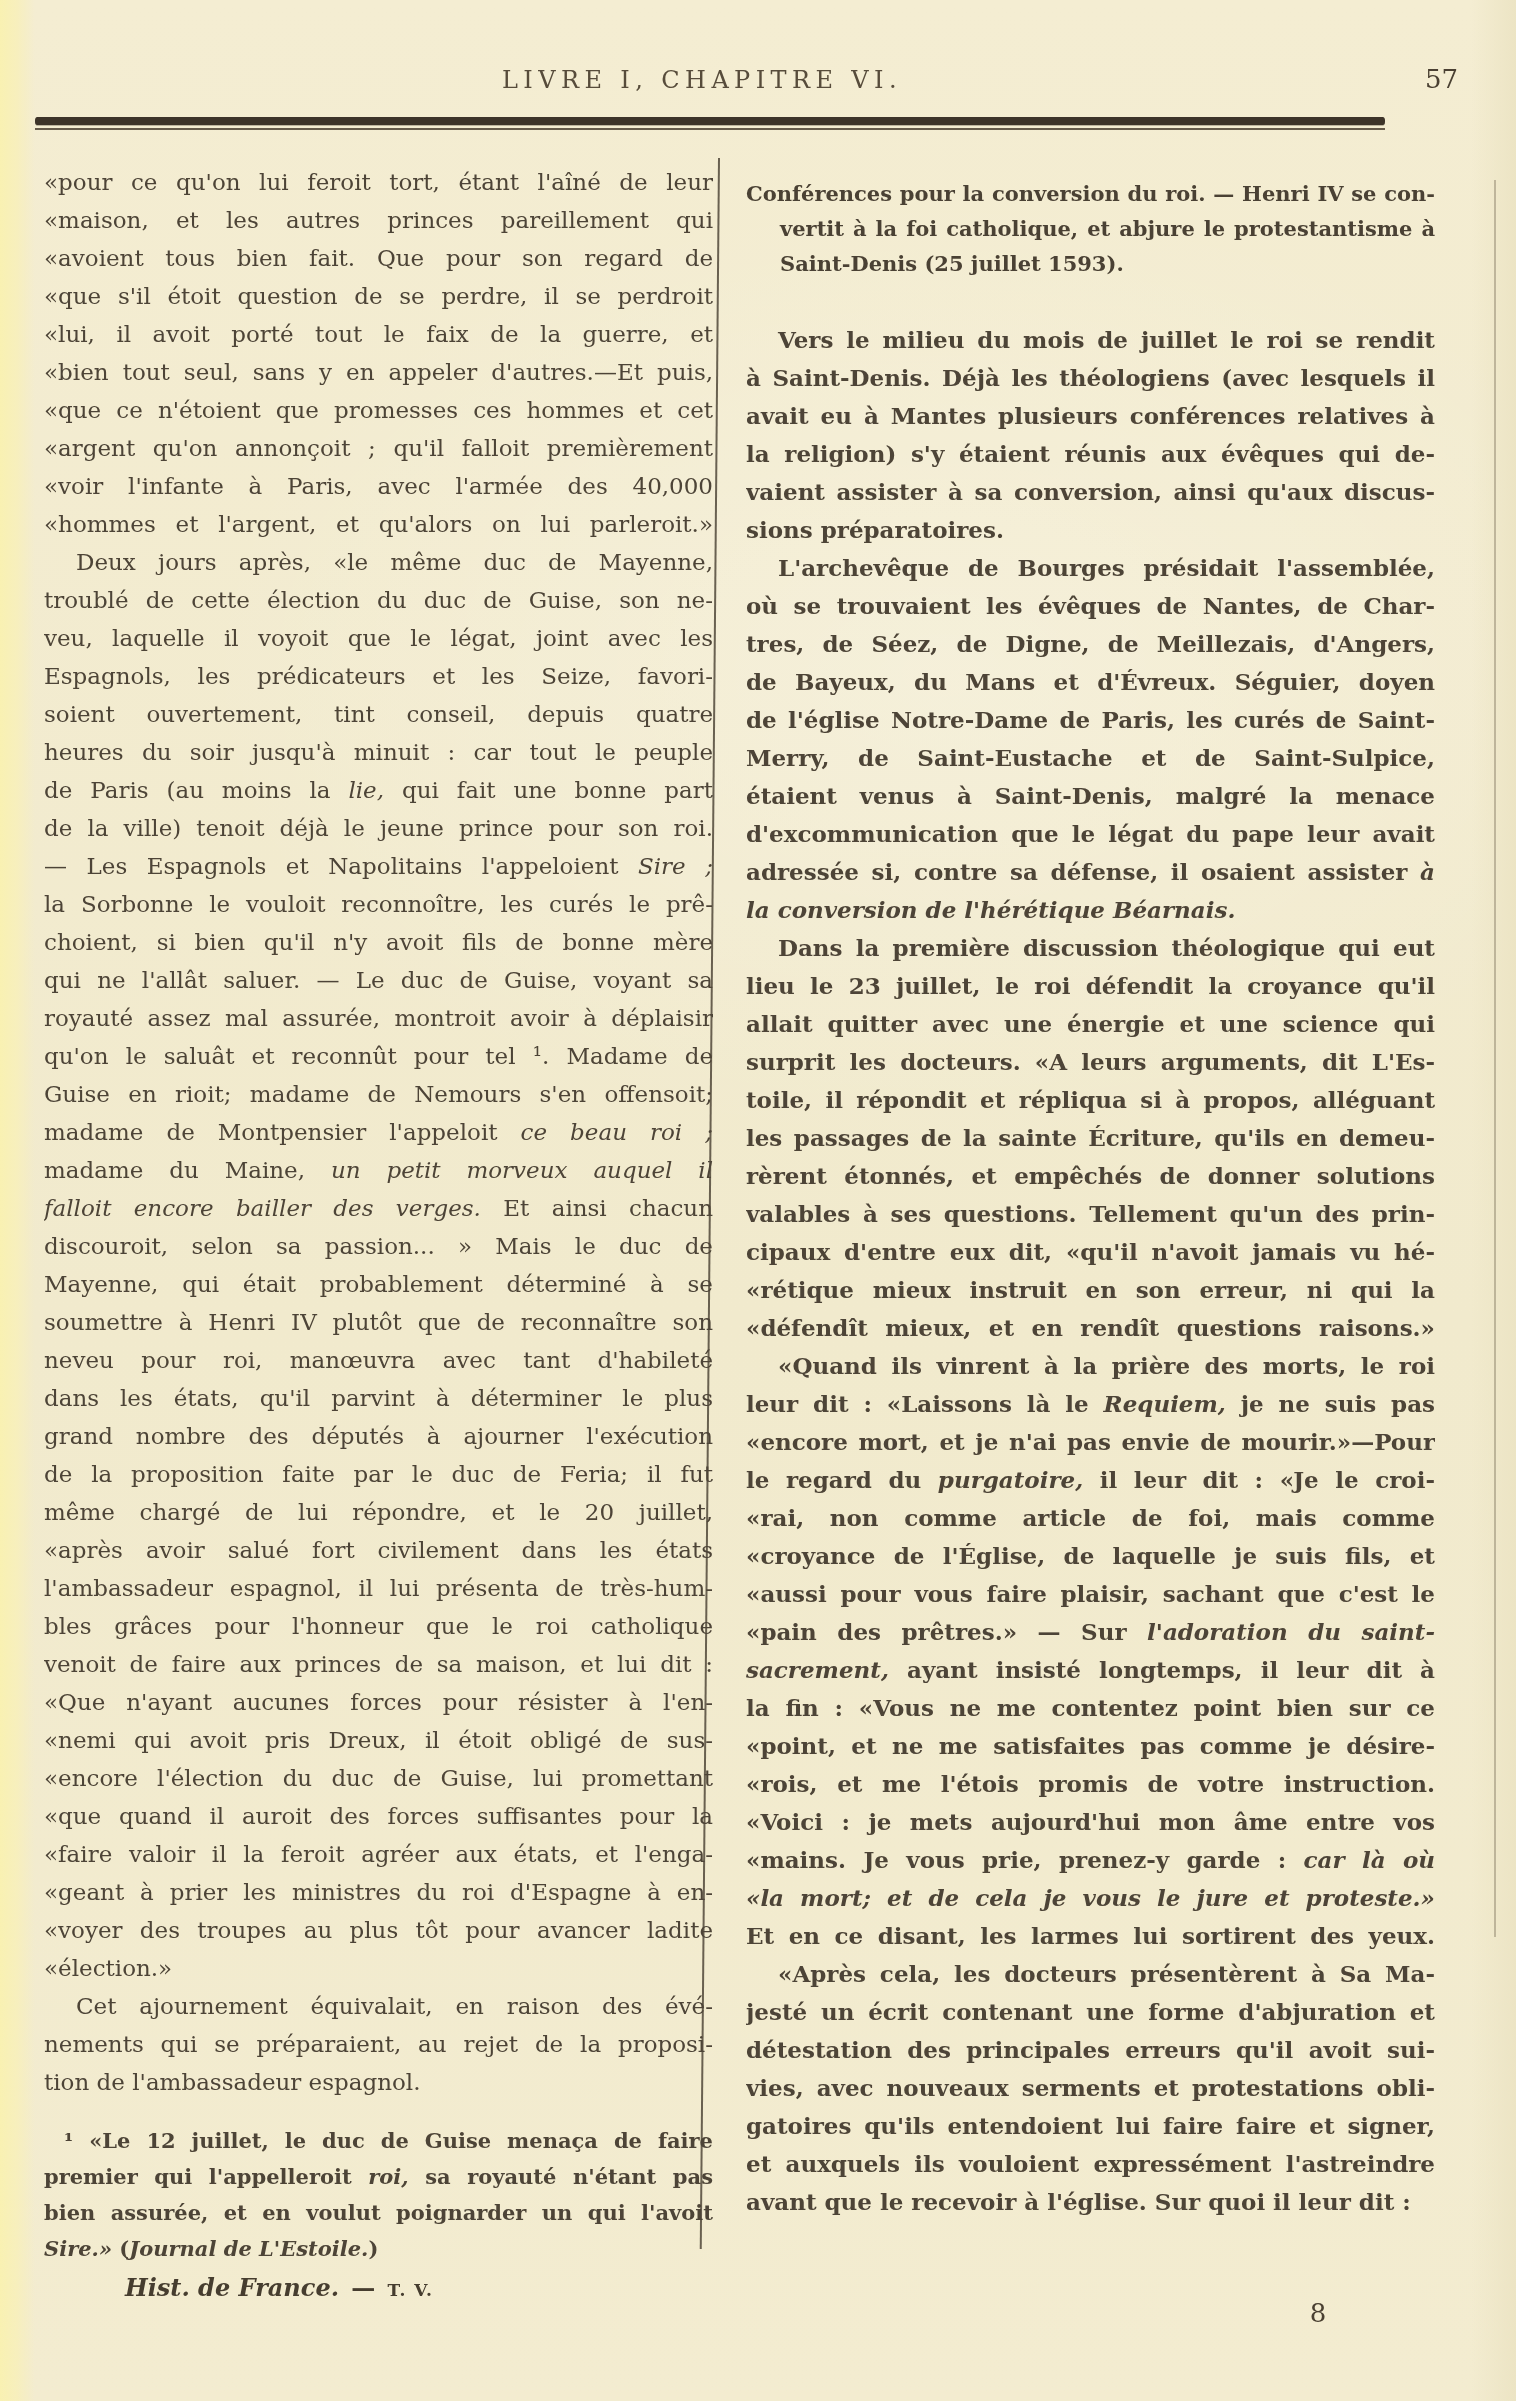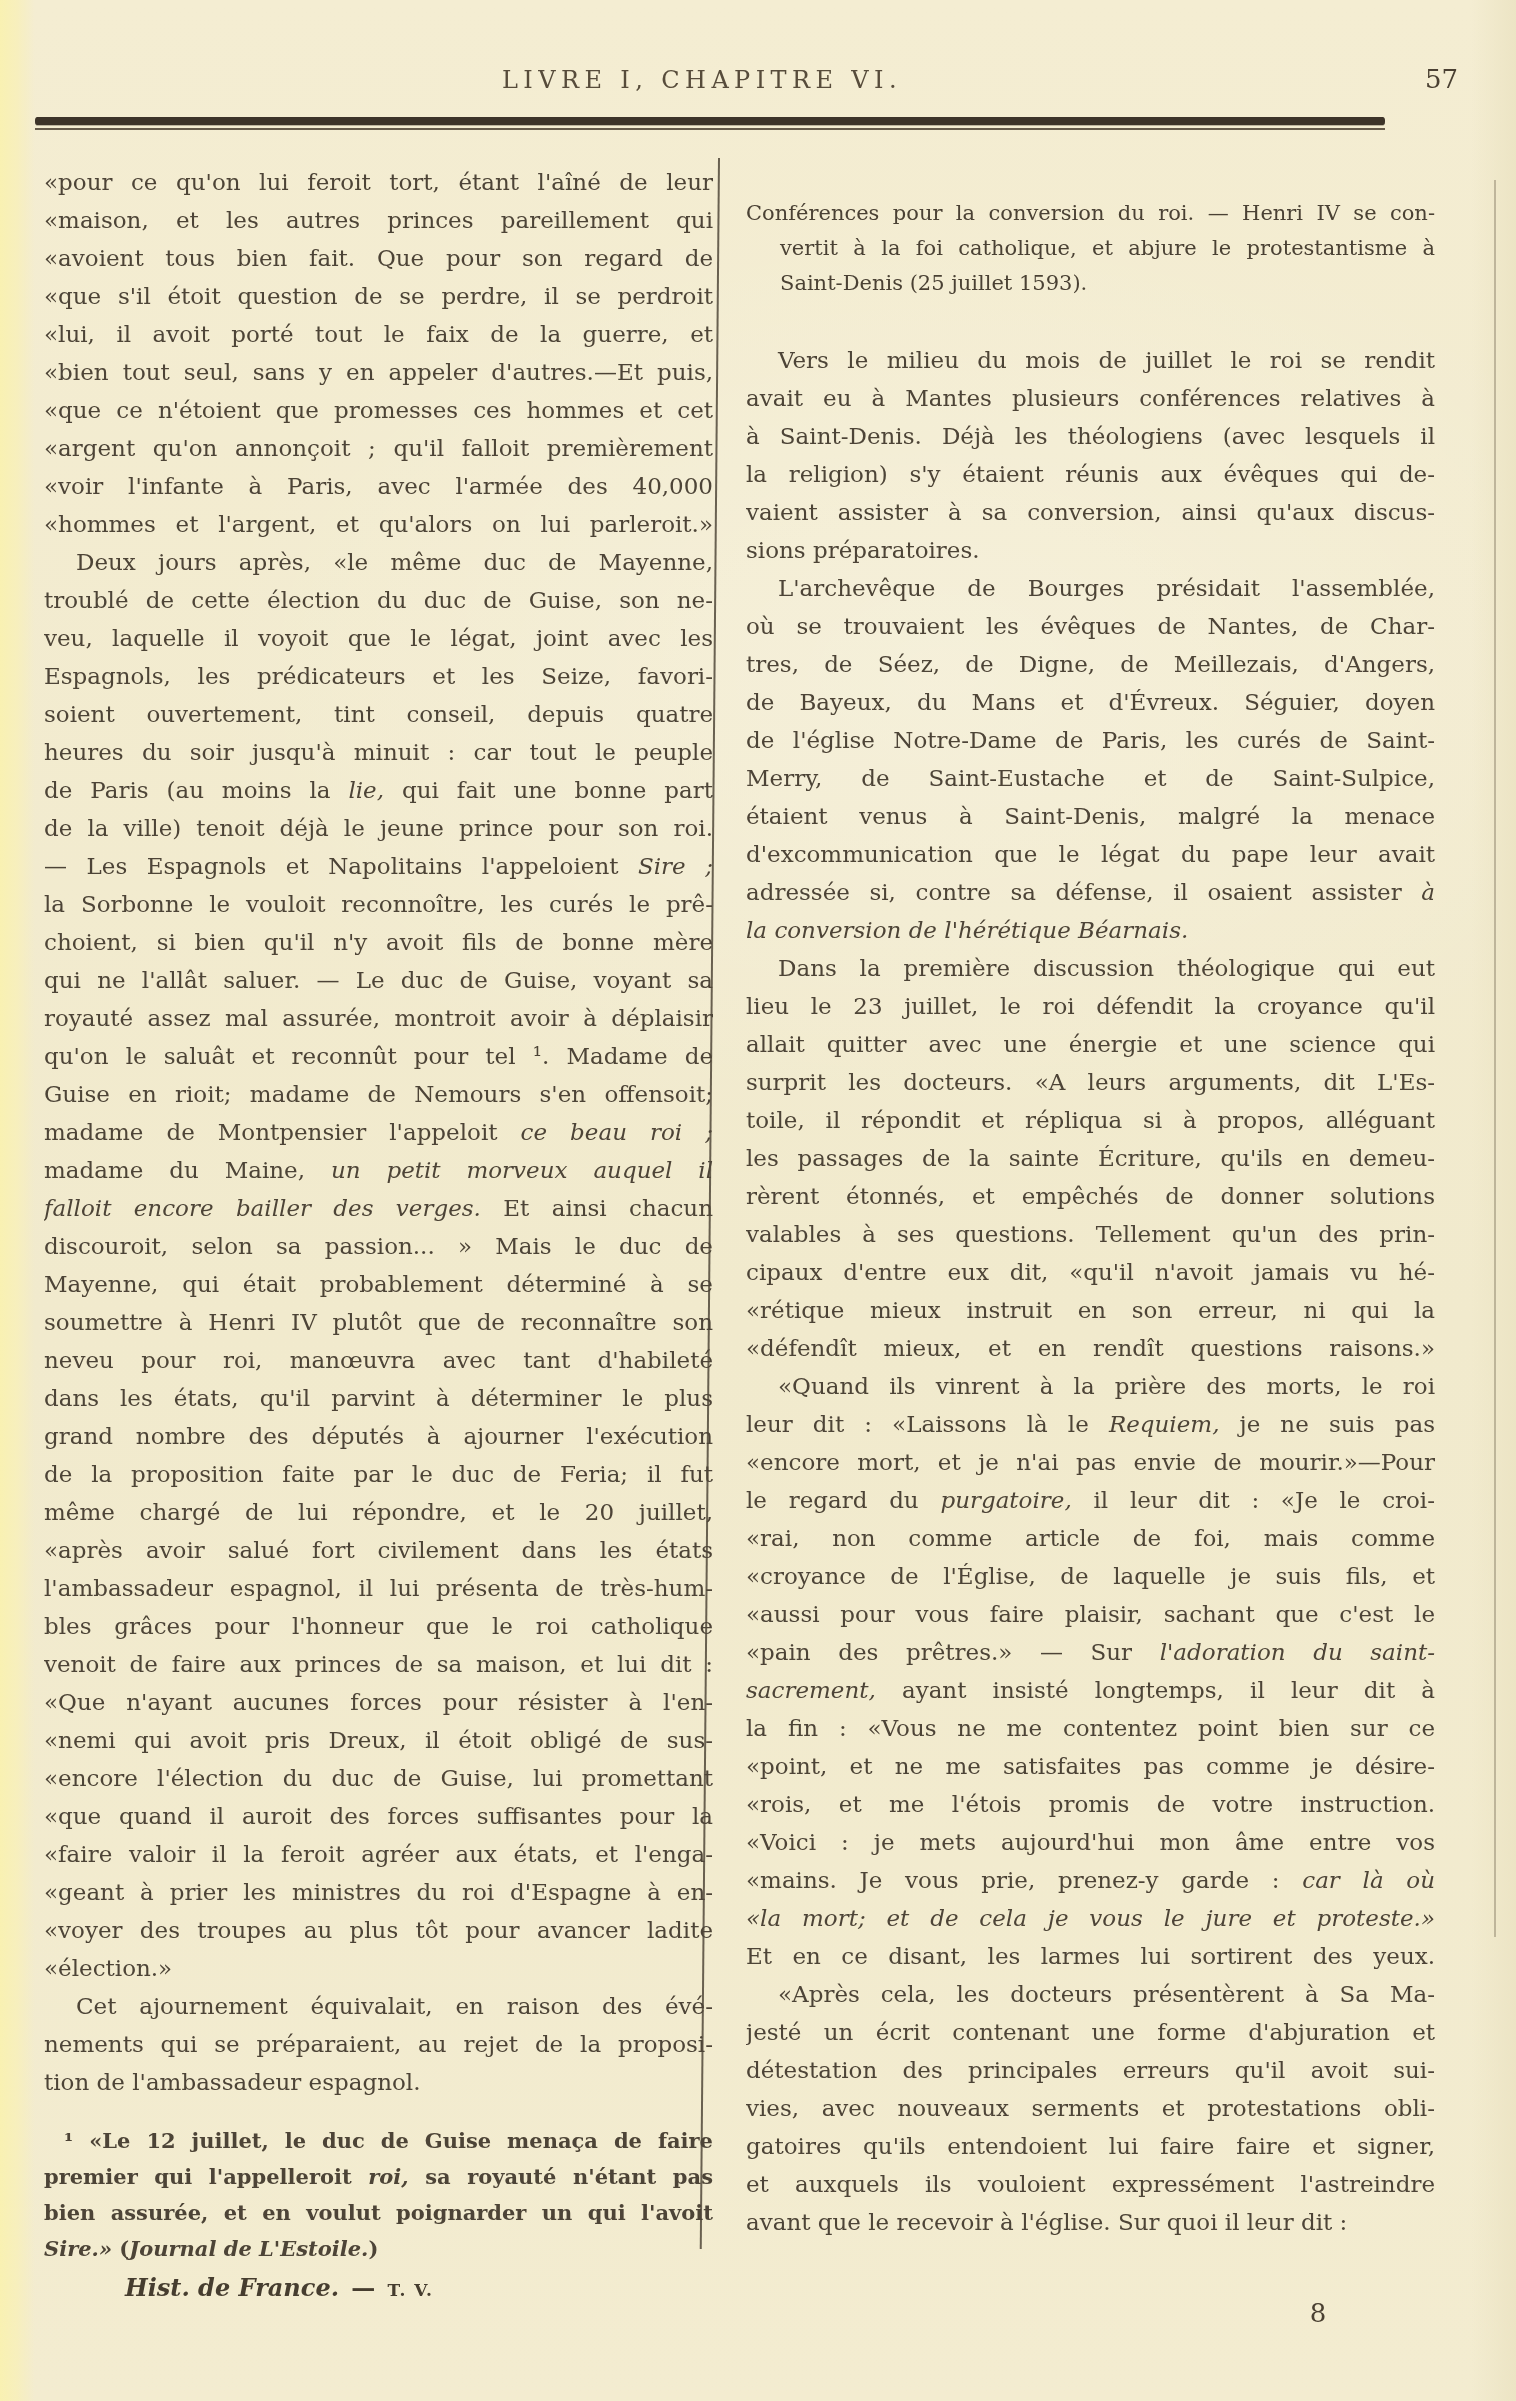--- a/index.html
+++ b/index.html
@@ -38,21 +38,21 @@
     background:#463d30;opacity:.8;
     transform:rotate(0.5deg);transform-origin:top center;
   }
   .page-edge-line{
     position:absolute;left:1494px;top:180px;width:1.5px;height:1757px;
     background:rgba(86,75,56,.32);
   }
   
   .col{position:absolute;font-size:23px;line-height:38px;}
   .col-left{left:44px;top:163px;width:669px;}
-  .col-right{left:746px;top:196px;width:689px;}
+  .col-right{left:746px;top:176px;width:689px;font-weight:bold;}
   .ln{height:38px;overflow:hidden;text-align:justify;text-align-last:justify;}
   .ln.end{text-align-last:left;}
   .ln.ind{text-indent:32px;}
   .it{font-style:italic;}
   
   .chapter-summary{font-size:21px;line-height:35px;margin-bottom:40px;color:#4a4134;}
   .chapter-summary .ln{height:35px;}
   .chapter-summary .ln.ind{text-indent:34px;}
   
   .footnote{margin-top:21.5px;font-size:21px;line-height:36px;font-weight:bold;}
@@ -159,22 +159,22 @@
   </div>
 
   <div class="col col-right">
     <div class="chapter-summary" id="right-summary">
         <div class="ln"><span>Conférences pour la conversion du roi. — Henri IV se con-</span></div>
         <div class="ln ind"><span>vertit à la foi catholique, et abjure le protestantisme à</span></div>
         <div class="ln ind end"><span>Saint-Denis (25 juillet 1593).</span></div>
       </div>
     <div id="right-body">
         <div class="ln ind"><span>Vers le milieu du mois de juillet le roi se rendit</span></div>
+        <div class="ln"><span>à Saint-Denis. Déjà les théologiens (avec lesquels il</span></div>
         <div class="ln"><span>avait eu à Mantes plusieurs conférences relatives à</span></div>
-        <div class="ln"><span>à Saint-Denis. Déjà les théologiens (avec lesquels il</span></div>
         <div class="ln"><span>la religion) s'y étaient réunis aux évêques qui de-</span></div>
         <div class="ln"><span>vaient assister à sa conversion, ainsi qu'aux discus-</span></div>
         <div class="ln end"><span>sions préparatoires.</span></div>
         <div class="ln ind"><span>L'archevêque de Bourges présidait l'assemblée,</span></div>
         <div class="ln"><span>où se trouvaient les évêques de Nantes, de Char-</span></div>
         <div class="ln"><span>tres, de Séez, de Digne, de Meillezais, d'Angers,</span></div>
         <div class="ln"><span>de Bayeux, du Mans et d'Évreux. Séguier, doyen</span></div>
         <div class="ln"><span>de l'église Notre-Dame de Paris, les curés de Saint-</span></div>
         <div class="ln"><span>Merry, de Saint-Eustache et de Saint-Sulpice,</span></div>
         <div class="ln"><span>étaient venus à Saint-Denis, malgré la menace</span></div>

